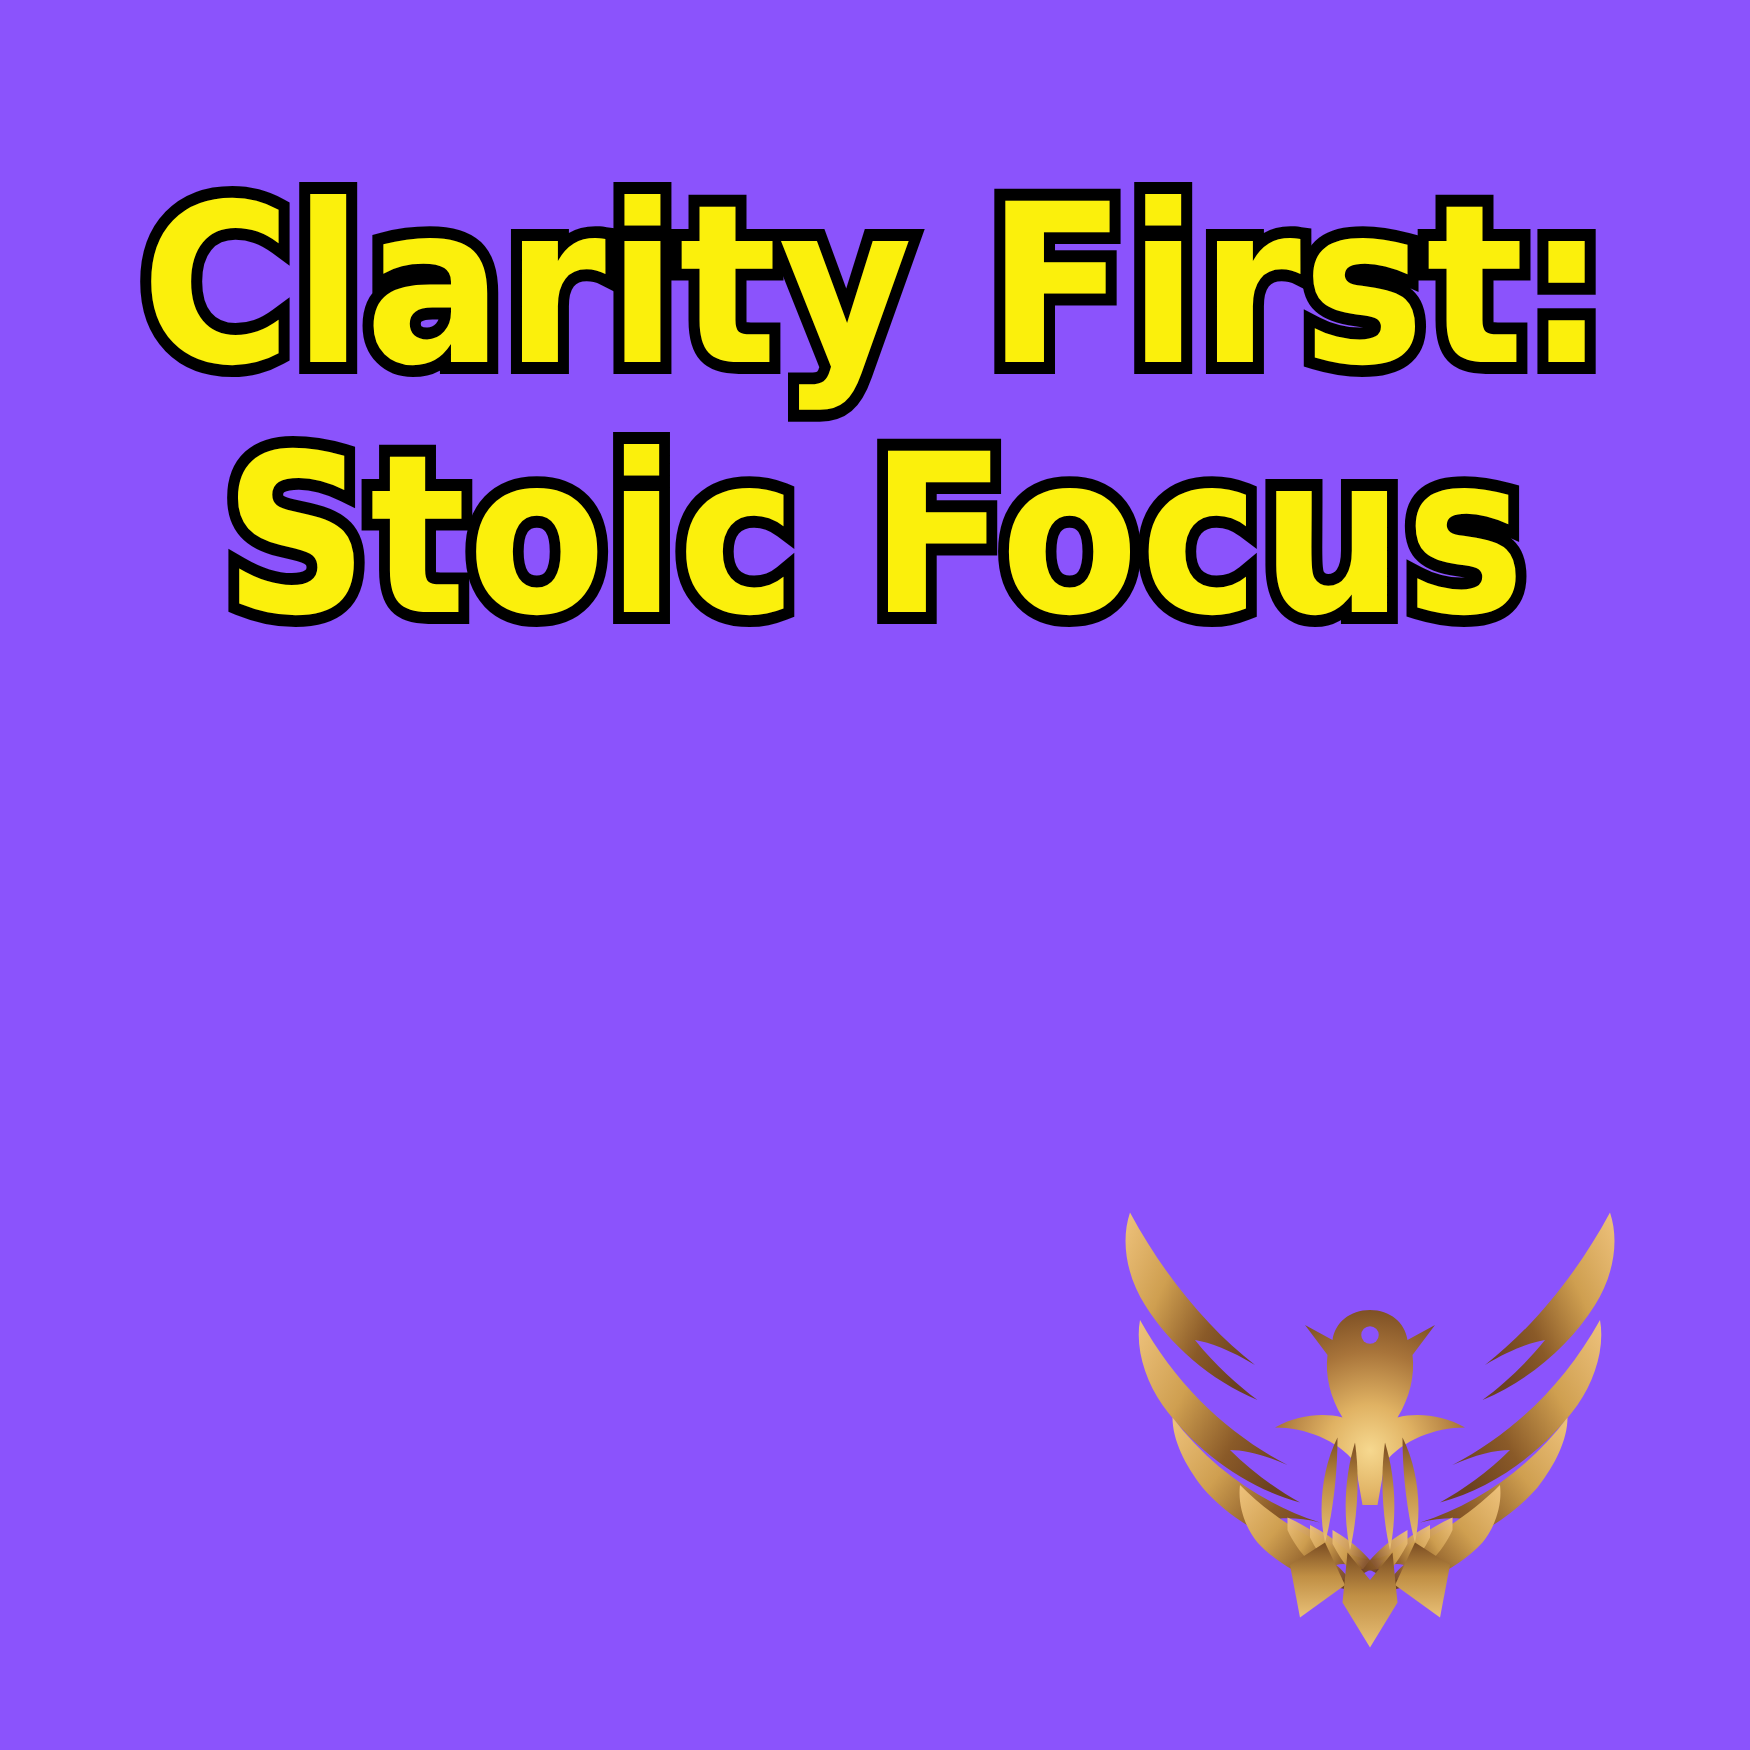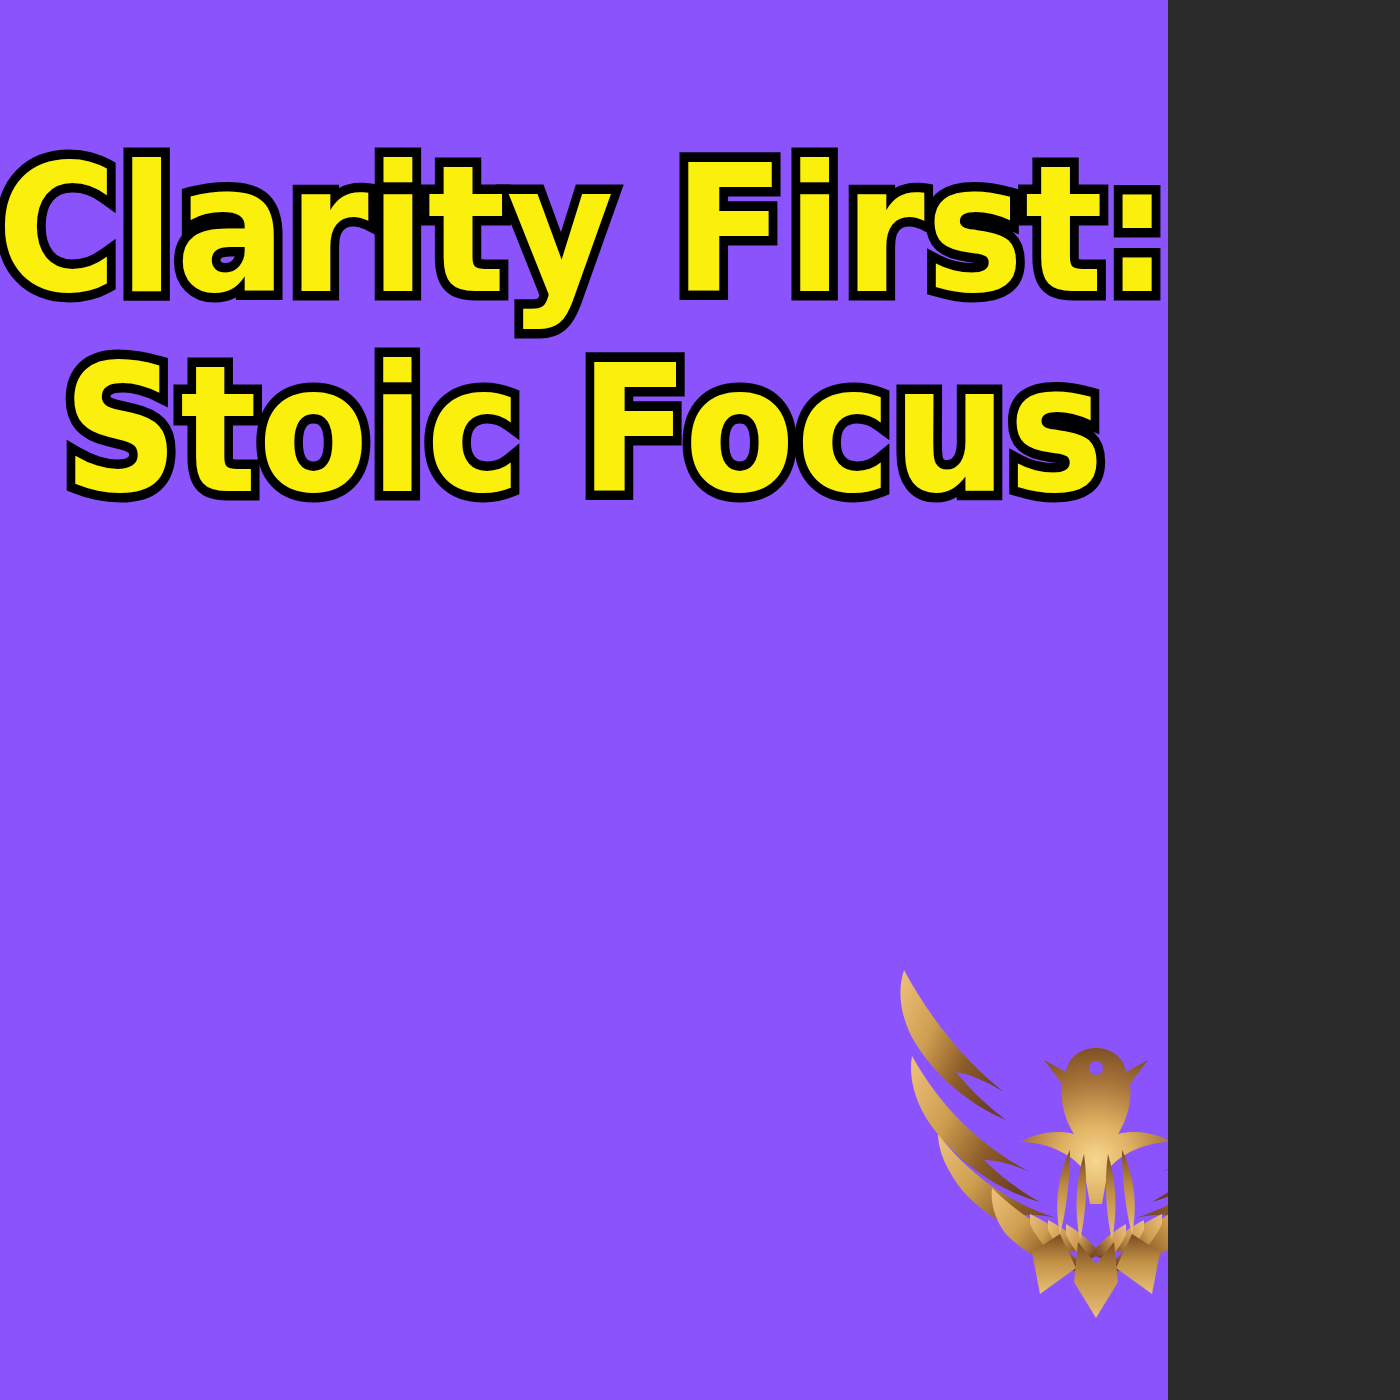--- a/index.html
+++ b/index.html
@@ -54,21 +54,21 @@
     left: 872px;
     top: 952px;
     width: 448px;
     height: 380px;
   }
   #logo svg { display: block; width: 100%; height: 100%; }
 </style>
 </head>
 <body>
 
-<div id="cover" style="width: 1168px; height: 1400px;">
+<div id="cover" style="width: 1400px; height: 1400px;">
 
   <div id="bg" style="background: rgb(139, 83, 252);"></div>
 
   <div id="title-block">
     <span class="title-line" id="title-line-1" style="color: rgb(251, 240, 12); -webkit-text-stroke: 17px rgb(0, 0, 0);">Clarity First:</span>
     <span class="title-line" id="title-line-2" style="color: rgb(251, 240, 12); -webkit-text-stroke: 17px rgb(0, 0, 0);">Stoic Focus</span>
   </div>
 
   <div id="logo">
     <svg viewBox="0 0 448 380" xmlns="http://www.w3.org/2000/svg">

